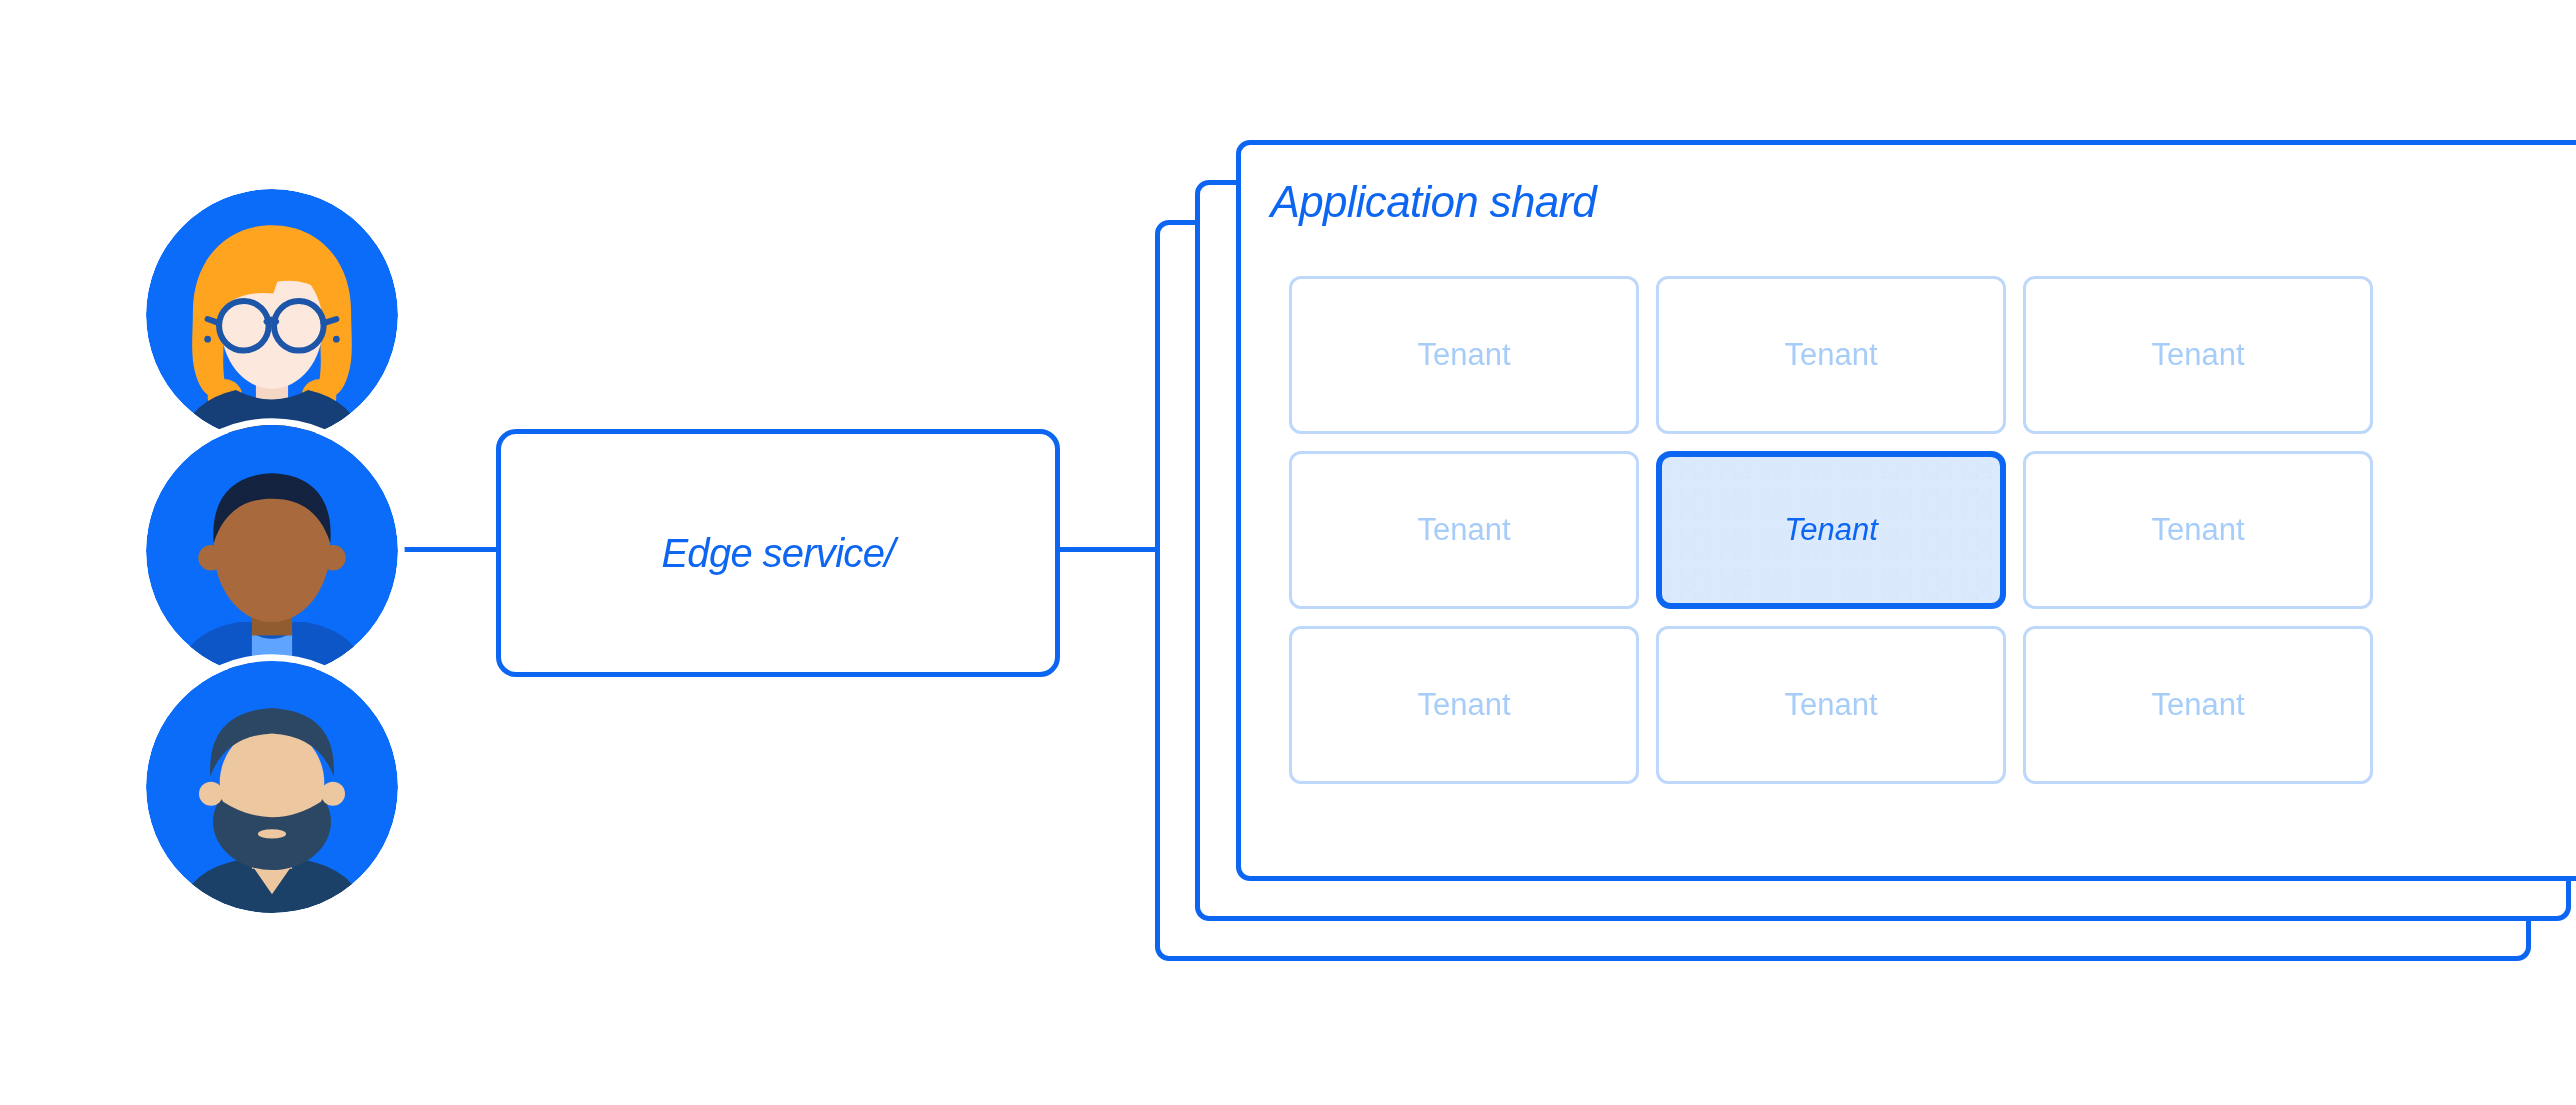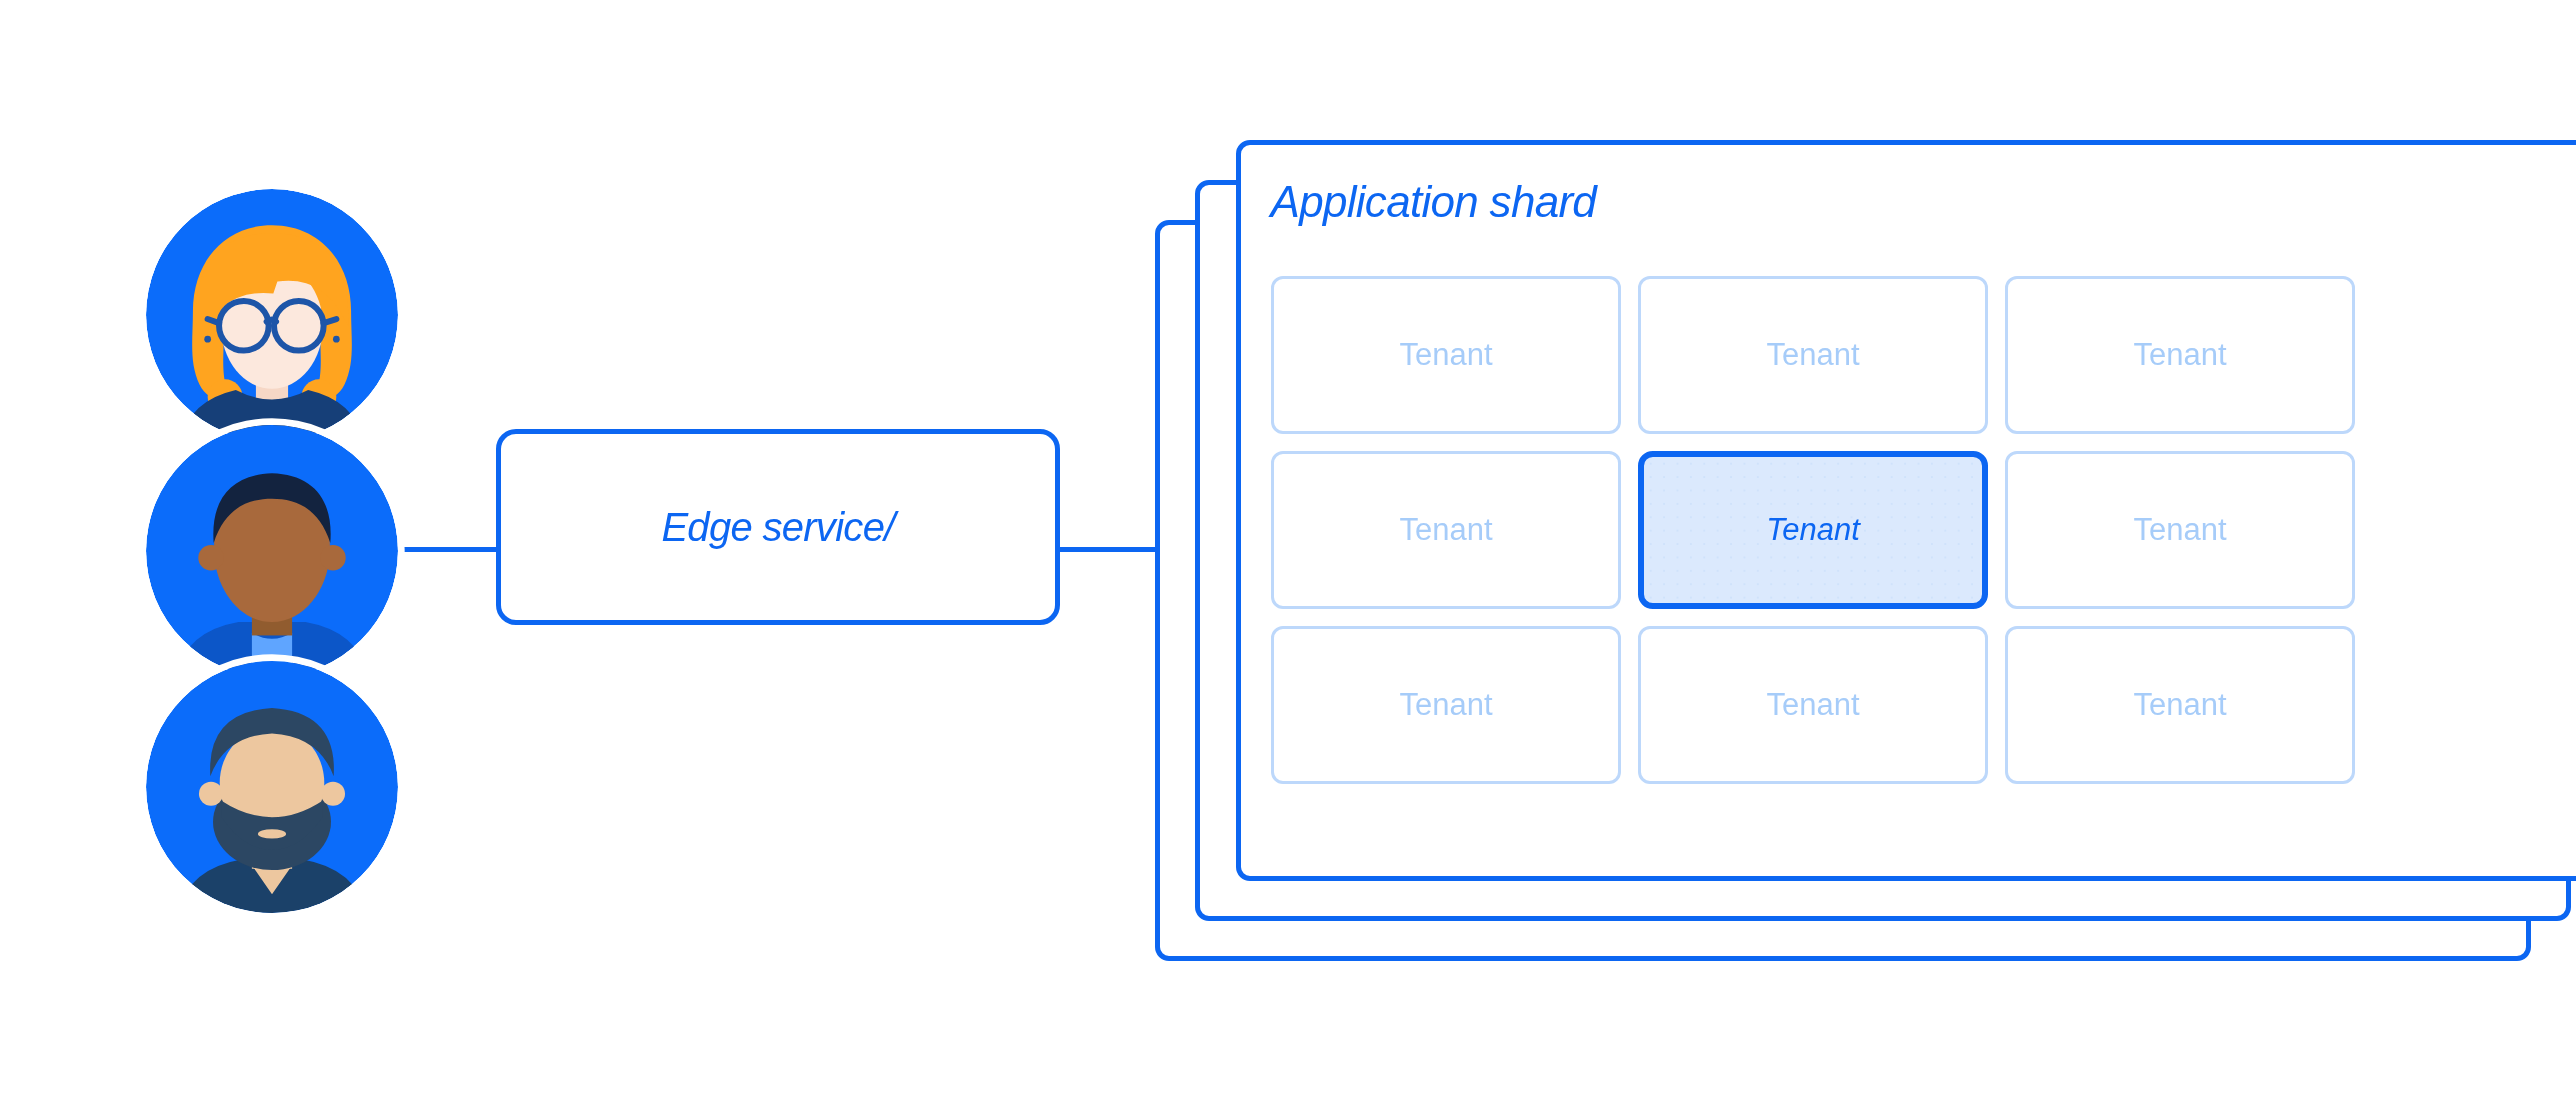--- a/index.html
+++ b/index.html
@@ -22,38 +22,38 @@
   #avatar-1{left:146px;top:189px;z-index:1;}
   #avatar-2{left:146px;top:425px;z-index:2;}
   #avatar-3{left:146px;top:661px;z-index:3;}
 
   
   .connector{position:absolute;height:5.4px;background:var(--blue);z-index:0;}
   #connector-1{left:401px;top:547px;width:101px;}
   #connector-2{left:1057px;top:547px;width:102px;}
 
   
-  .edge-box{position:absolute;left:496px;top:429px;width:564px;height:196px;
+  .edge-box{position:absolute;left:496px;top:429px;width:564px;height:248px;
     background:#fff;border:5.4px solid var(--blue);border-radius:20px;
     display:flex;flex-direction:column;align-items:center;justify-content:center;
     z-index:4;}
   .edge-box .line{font-style:italic;font-size:40px;line-height:59px;
     color:var(--blue);letter-spacing:-0.7px;}
 
   
   .shard-card{position:absolute;width:1376px;height:741px;background:#fff;
     border:5.4px solid var(--blue);border-radius:14px;text-align:right;}
   #shard-back-2{left:1155px;top:220px;z-index:1;}
   #shard-back-1{left:1195px;top:180px;z-index:2;}
   #shard-front{left:1236px;top:140px;z-index:3;}
 
   .shard-title{position:absolute;left:29.5px;top:32px;font-style:italic;
     font-size:44px;color:var(--blue);letter-spacing:-0.7px;white-space:nowrap;}
 
-  .tenant-grid{position:absolute;left:30px;top:131px;display:grid;
+  .tenant-grid{position:absolute;left:48px;top:131px;display:grid;
     grid-template-columns:repeat(3,350px);grid-auto-rows:158px;
     column-gap:32px;row-gap:44px;gap:17px;}
   .tenant{border:3.4px solid var(--tenant-border);border-radius:12px;background:#fff;
     display:flex;align-items:center;justify-content:center;
     font-size:31px;color:var(--tenant-text);}
   .tenant.highlighted{border:6px solid var(--blue);border-radius:14.8px;
     background-color:var(--highlight-fill);
     background-image:radial-gradient(#cfe2fb 1.3px, rgba(0,0,0,0) 1.3px);
     background-size:13.4px 13.4px;
     color:var(--blue);font-style:italic;}

